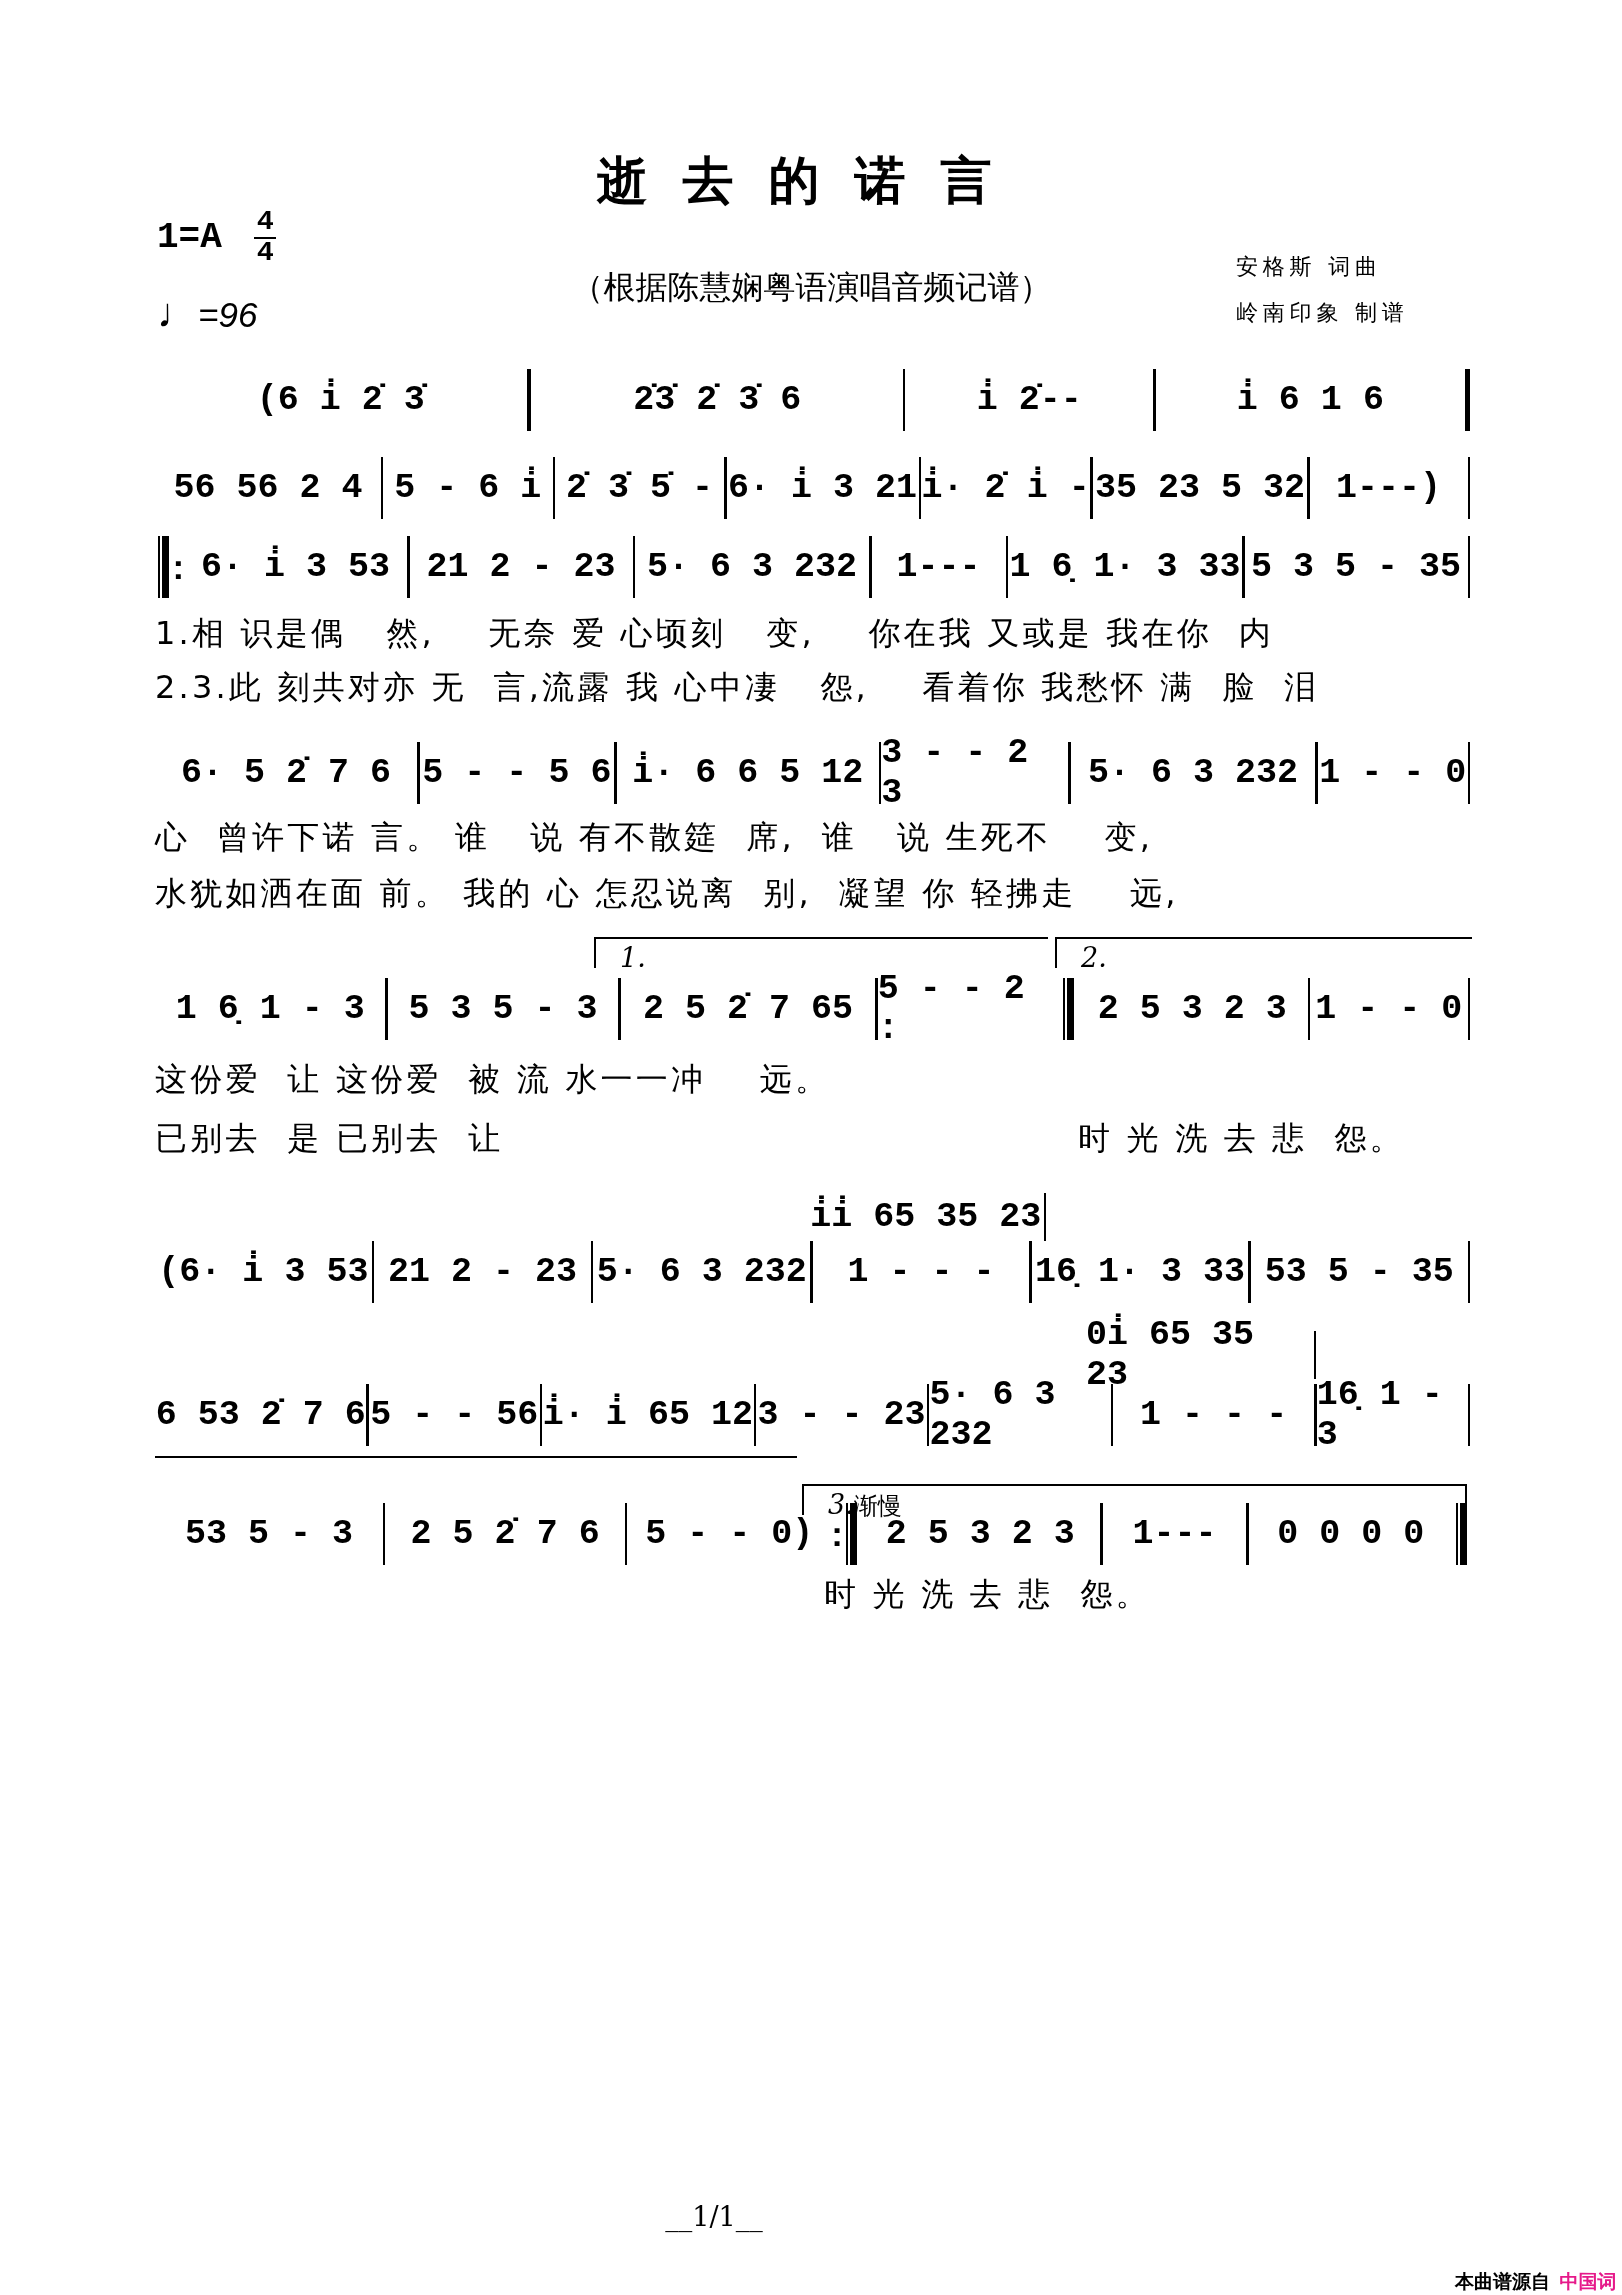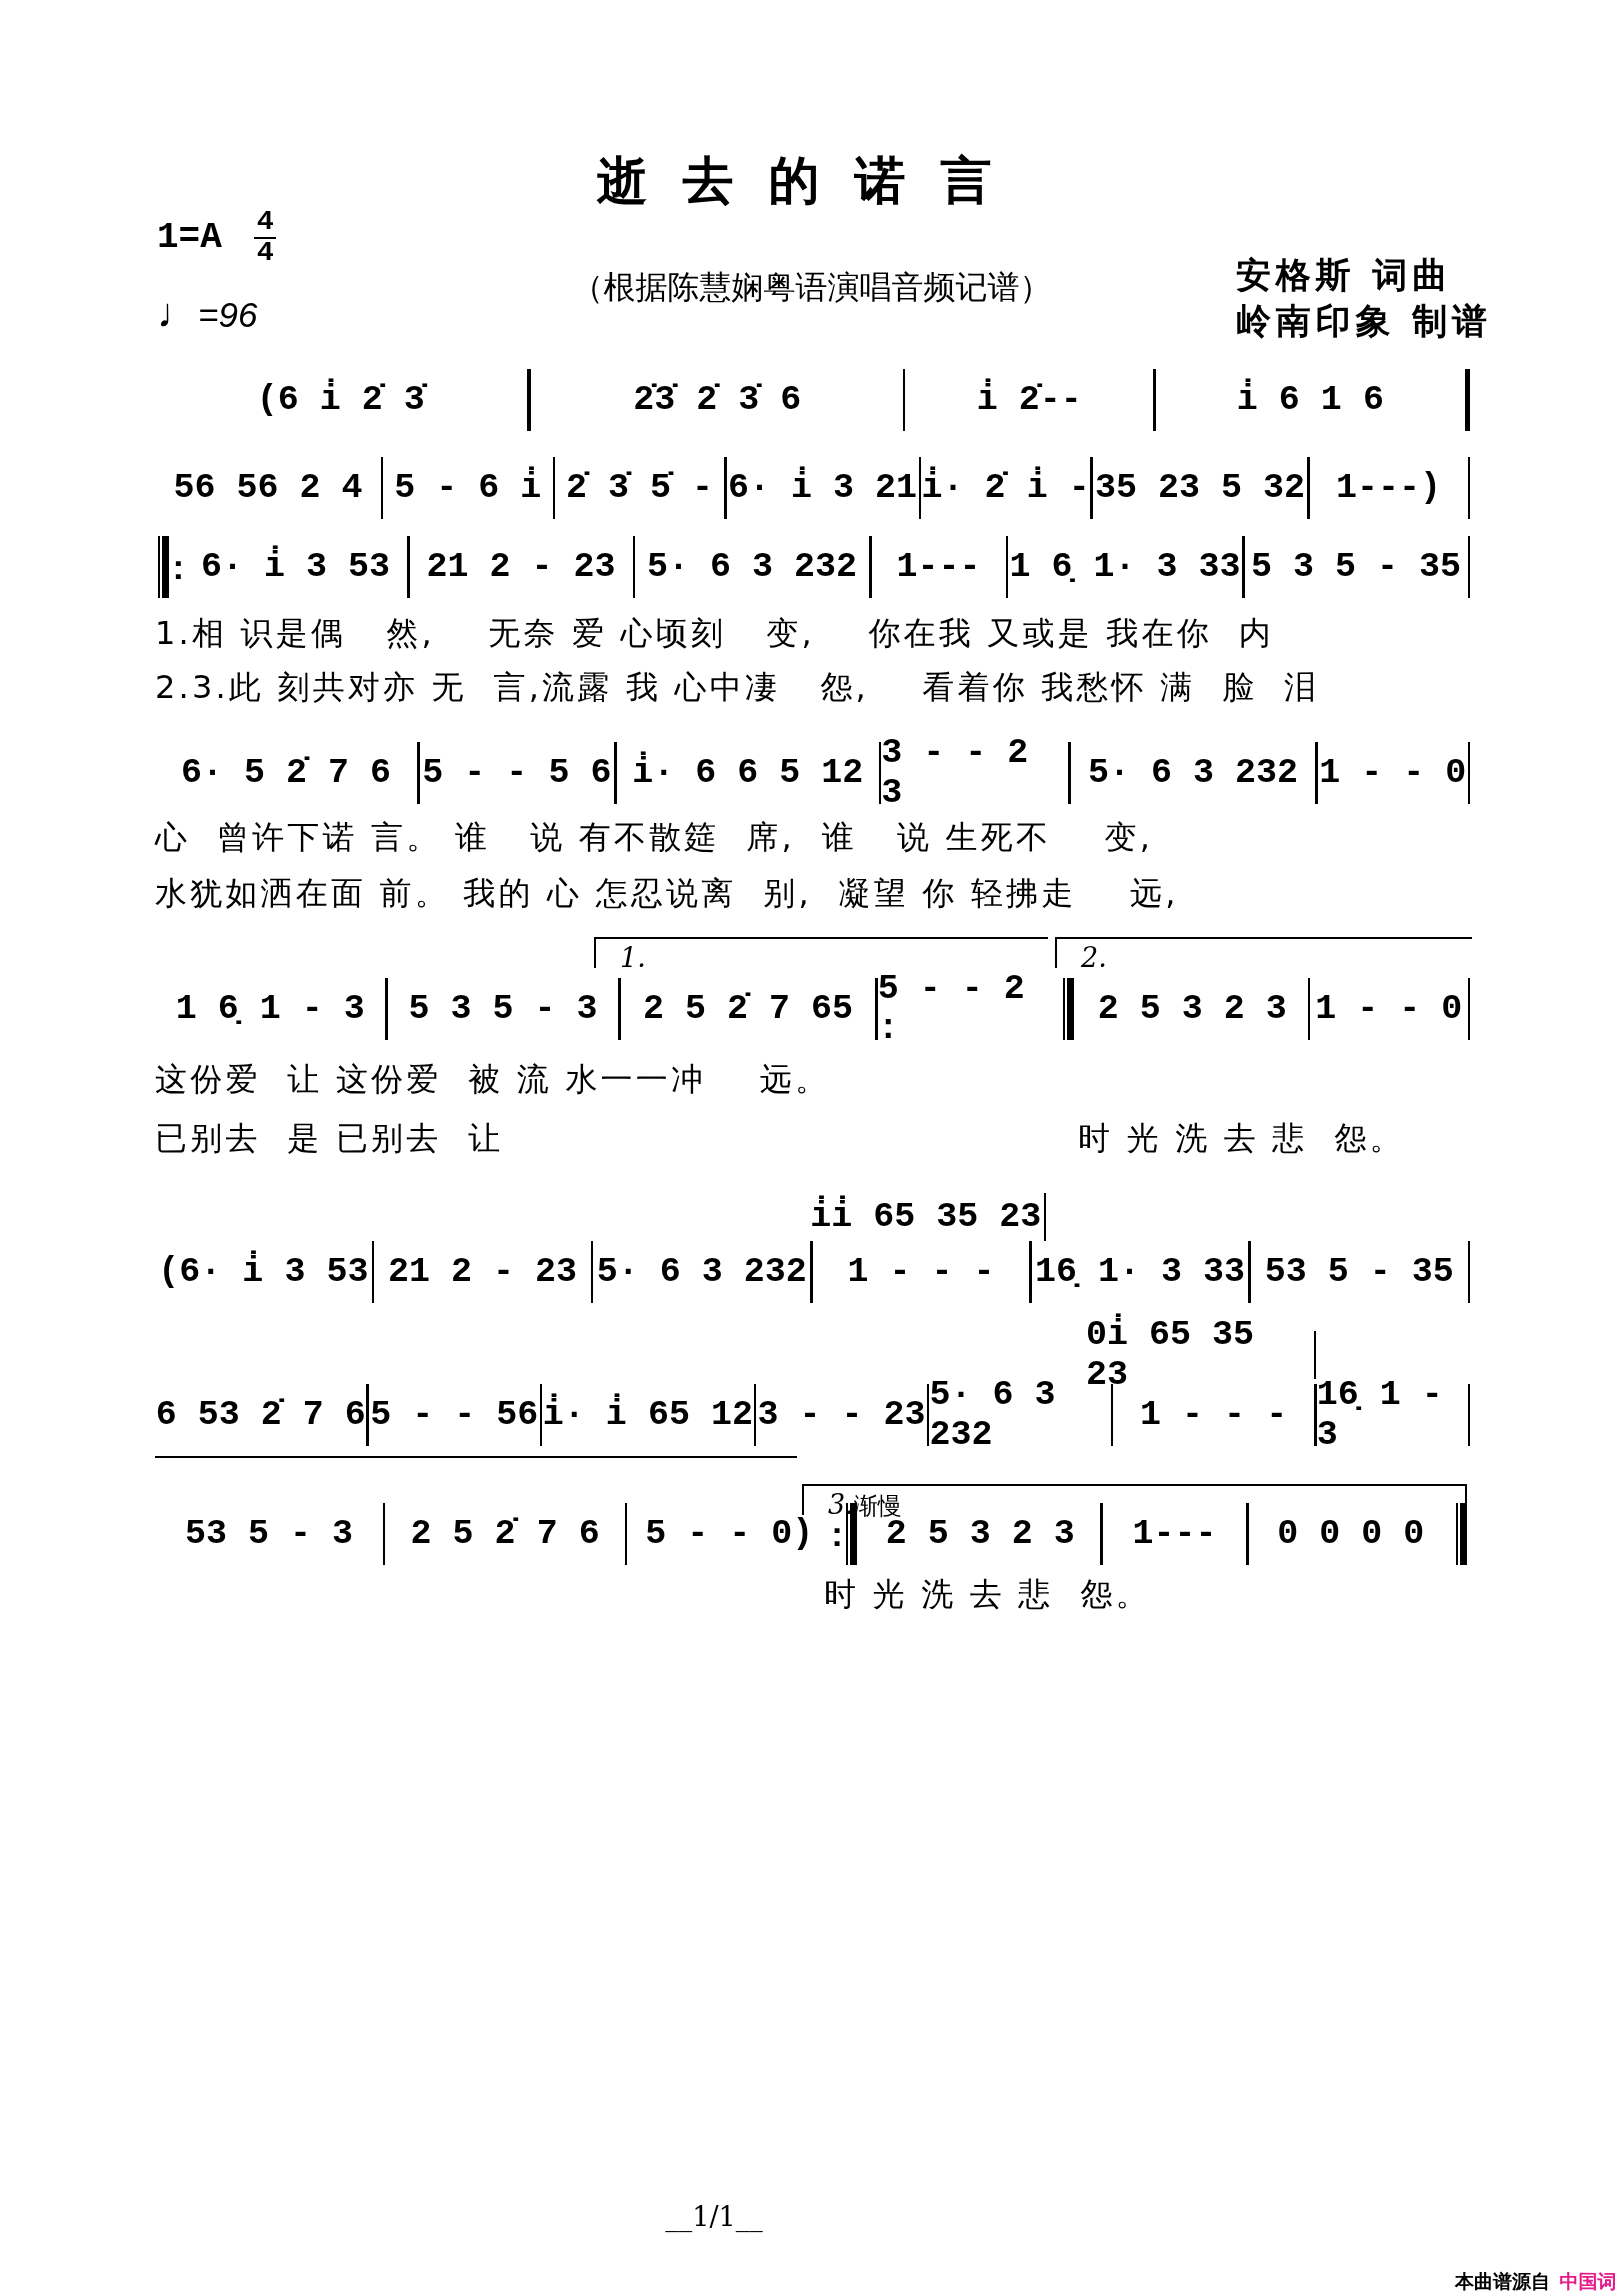--- a/index.html
+++ b/index.html
@@ -4,21 +4,21 @@
 <style>
   html,body{margin:0;padding:0;background:#fff;}
   body{width:1623px;height:2295px;position:relative;overflow:hidden;color:#000;font-family:"Liberation Sans","DejaVu Sans",sans-serif;}
   .abs{position:absolute;}
   .title{left:0;width:1623px;top:147px;text-align:center;font-family:"DejaVu Serif",serif;font-weight:bold;font-size:51px;letter-spacing:35px;}
   .key{left:157px;top:208px;font-size:36px;font-weight:bold;font-family:Liberation Mono, monospace;}
   .timesig{display:inline-block;vertical-align:middle;text-align:center;font-size:28.5px;line-height:28.5px;margin-left:11px;}
   .timesig .bar{display:block;border-top:2.4px solid #000;width:22px;margin:0 auto;}
   .tempo{left:157px;top:290px;font-size:35px;font-family:"Liberation Sans",sans-serif;font-style:italic;}
   .subtitle{left:0;width:1623px;top:266px;text-align:center;font-size:32px;font-family:"DejaVu Sans",sans-serif;}
-  .credit{left:1236px;font-size:35px;font-family:"DejaVu Sans",sans-serif;letter-spacing:4.8px;font-weight:bold;}
+  .credit{left:1236px;font-size:22px;font-family:"DejaVu Sans",sans-serif;letter-spacing:4.8px;}
   .row{position:absolute;left:155px;width:1315px;height:55px;display:flex;align-items:center;}
   .m{display:flex;align-items:center;justify-content:space-around;height:100%;flex:1;font-family:Liberation Mono, monospace;font-weight:bold;font-size:35px;}
   .bl{width:2.4px;background:#000;height:62px;align-self:center;flex:none;}
   .dbl{width:11px;height:62px;flex:none;border-left:2.4px solid #000;border-right:7.1px solid #000;box-sizing:border-box;margin:0 3.2px;}
   .dbl.rev{border-left:7.1px solid #000;border-right:2.4px solid #000;}
   .lyr{position:absolute;left:155px;width:1315px;font-family:"DejaVu Sans",sans-serif;font-size:32px;letter-spacing:3.2px;white-space:pre;}
   .volta{position:absolute;border-top:2.4px solid #000;border-left:2.4px solid #000;height:28.5px;}
   .volta.r{border-right:2.4px solid #000;margin-top:28px;}
   .volta span{position:absolute;left:24px;top:3.2px;font-style:italic;font-size:27px;font-family:"DejaVu Serif",serif;}
   .footer{left:0;width:1428px;top:2201px;text-align:center;font-size:27px;font-family:"DejaVu Serif",serif;}

